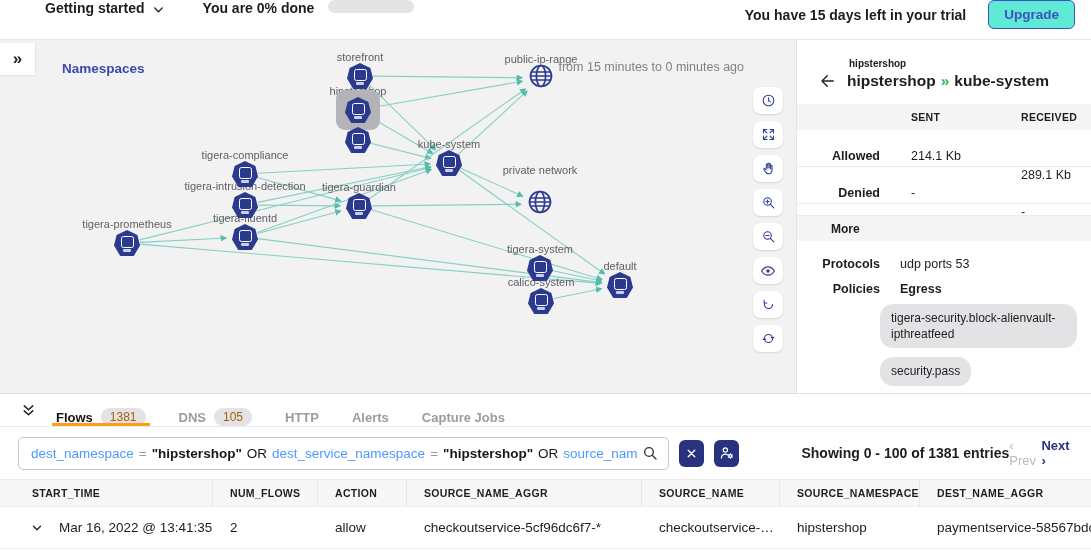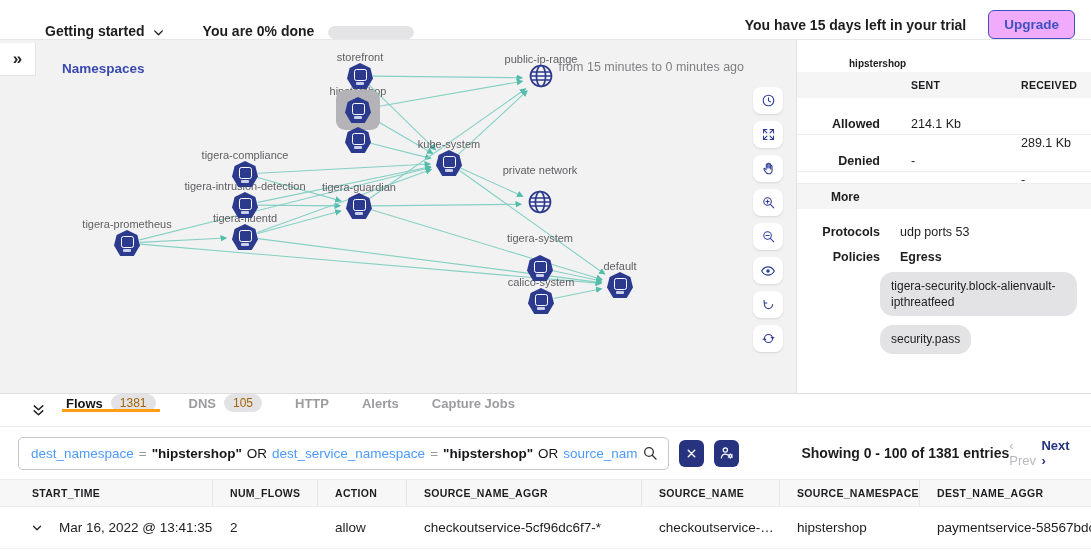--- a/index.html
+++ b/index.html
@@ -1,29 +1,29 @@
 <!DOCTYPE html>
 <html><head>
 <meta charset="utf-8">
 <style>
   * { box-sizing: border-box; margin: 0; padding: 0; }
   html,body { width:1091px; height:551px; overflow:hidden;
     font-family:"Liberation Sans", sans-serif; background:#fff; color:#1d1d1f; }
   .app { width:1091px; height:551px; display:flex; flex-direction:column; position:relative; }
 
   
-  .topbar { height:40px; flex:0 0 40px; display:flex; align-items:flex-end; background:#fff;
+  .topbar { height:40px; flex:0 0 40px; display:flex; align-items:flex-start; background:#fff;
     border-bottom:1px solid #e7e7e9; padding:0 16px 0 45px; }
   .gs { display:flex; align-items:center; gap:7px; font-weight:bold; font-size:14px; cursor:pointer; }
   .gs svg { margin-top:2px; }
   .done-text { font-weight:bold; font-size:14px; margin-left:38px; }
   .progress { width:86px; height:13px; border-radius:7px; background:#e4e4e6; margin-left:14px; }
   .topbar-right { margin-left:auto; display:flex; align-items:center; gap:22px; }
   .trial { font-weight:bold; font-size:14px; }
-  .upgrade-btn { border:1.5px solid #3f51c1; color:#3f51c1; background:#f0abfc; font-weight:bold;
+  .upgrade-btn { border:1.5px solid #3f51c1; color:#3f51c1; background:#5eead4; font-weight:bold;
     font-size:13.5px; padding:6px 15px; border-radius:6px; cursor:pointer;
     font-family:"Liberation Sans", sans-serif; }
 
   
   .main { flex:1 1 auto; display:flex; min-height:0; }
   .graph-panel { flex:1 1 auto; position:relative; background:#f2f2f3; overflow:hidden; }
   .collapse-btn { position:absolute; left:0; top:3px; width:36px; height:33px; background:#fff;
     border:1px solid #e4e4e6; border-left:none; border-top:none; display:flex; align-items:center;
     justify-content:center; font-size:17px; font-weight:bold; color:#222; cursor:pointer; z-index:5; }
   .graph-title { position:absolute; left:62px; top:21px; color:#3a49b0; font-weight:bold; font-size:13.5px; z-index:5; }
@@ -63,21 +63,21 @@
     font-weight:bold; padding-left:34px; margin-top:11px; border-top:1px solid #ececee; }
   .kv { display:grid; grid-template-columns:95px 1fr; font-size:12.5px; margin-top:16px; }
   .kv .k { font-weight:bold; text-align:right; padding-right:12px; }
   .kv .v { padding-left:8px; }
   .pills { margin:8px 0 0 83px; display:flex; flex-direction:column; gap:9px; padding-right:14px; }
   .pill { background:#e3e3e6; border-radius:13px; padding:6px 11px; font-size:12px; line-height:1.35;
     width:fit-content; max-width:200px; cursor:pointer; }
 
   
   .bottom { flex:0 0 158px; border-top:1px solid #dedee0; display:flex; flex-direction:column; background:#fff; }
-  .tabbar { height:33px; flex:0 0 33px; display:flex; align-items:flex-start; border-bottom:1px solid #ebebed; padding-left:30px; }
+  .tabbar { height:33px; flex:0 0 33px; display:flex; align-items:flex-end; border-bottom:1px solid #ebebed; padding-left:20px; }
   .tab-collapse { align-self:center; display:flex; margin-right:17px; cursor:pointer; }
   .tab { display:flex; align-items:center; gap:8px; margin-right:29px; font-size:13px; font-weight:bold;
     color:#9c9c9f; cursor:pointer; position:relative; padding:0 2px; }
   .tab.active { color:#151517; }
   .tab.active::after { content:""; position:absolute; left:-2px; right:-2px; bottom:0; height:3px; background:#ff9e16; }
   .tab .badge { background:#e3e3e6; color:#a16207; border-radius:10px; padding:2px 9px; font-size:12px; font-weight:normal; }
   .searchrow { height:52px; flex:0 0 52px; display:flex; align-items:center; padding:0 16px 0 18px; }
   .searchbox { width:699px; height:33px; border:1px solid #c7c7cb; border-radius:5px; display:flex;
     align-items:center; padding:0 10px 0 12px; gap:5px; overflow:hidden; white-space:nowrap; cursor:text; background:#fff; }
   .tok { font-size:13.5px; }
@@ -202,21 +202,21 @@
               <path d="M4.4 10h19.2M4.4 18h19.2M3.5 14h21"></path>
             </svg></div>
           <div class="glabel" style="left: 245px; top: 184px;">tigera-fluentd</div>
           <div class="gnode" style="left: 245px; top: 197px;">
             <div class="hepta"></div>
           </div>
           <div class="glabel" style="left: 127px; top: 190px;">tigera-prometheus</div>
           <div class="gnode" style="left: 127px; top: 203px;">
             <div class="hepta"></div>
           </div>
-          <div class="glabel" style="left: 540px; top: 204px;">tigera-system</div>
+          <div class="glabel" style="left: 540px; top: 215px;">tigera-system</div>
           <div class="gnode" style="left: 540px; top: 228px;">
             <div class="hepta"></div>
           </div>
           <div class="glabel" style="left: 620px; top: 232px;">default</div>
           <div class="gnode" style="left: 620px; top: 245px;">
             <div class="hepta"></div>
           </div>
           <div class="glabel" style="left: 541px; top: 248px;">calico-system</div>
           <div class="gnode" style="left: 541px; top: 261px;">
             <div class="hepta"></div>
@@ -269,20 +269,29 @@
               <path d="M16.4 10.2L18.5 12l2.1-1.8"></path>
               <path d="M18.5 12a6.5 6.5 0 01-13 0"></path>
               <path d="M7.6 13.8L5.5 12l-2.1 1.8"></path>
             </svg>
           </button>
         </div>
     </div>
 
     <div class="details">
       <div class="ctx-label">hipstershop</div>
+      <div class="detail-title">
+        <span class="back-arrow">
+          <svg width="18" height="18" viewBox="0 0 24 24" fill="none" stroke="#232326" stroke-width="1.9" stroke-linecap="round" stroke-linejoin="round">
+              <path d="M19 12H5"></path>
+              <path d="M11 5l-7 7 7 7"></path>
+            </svg>
+        </span>
+        <h2><span>hipstershop</span><span class="sep-green">»</span><span>kube-system</span></h2>
+      </div>
       <div class="stats-head">
         <div></div>
         <div>SENT</div>
         <div>RECEIVED</div>
       </div>
       <div id="stats-rows">
           <div class="stats-row">
             <div class="lbl">Allowed</div>
             <div>214.1 Kb</div>
             <div>289.1 Kb</div>

